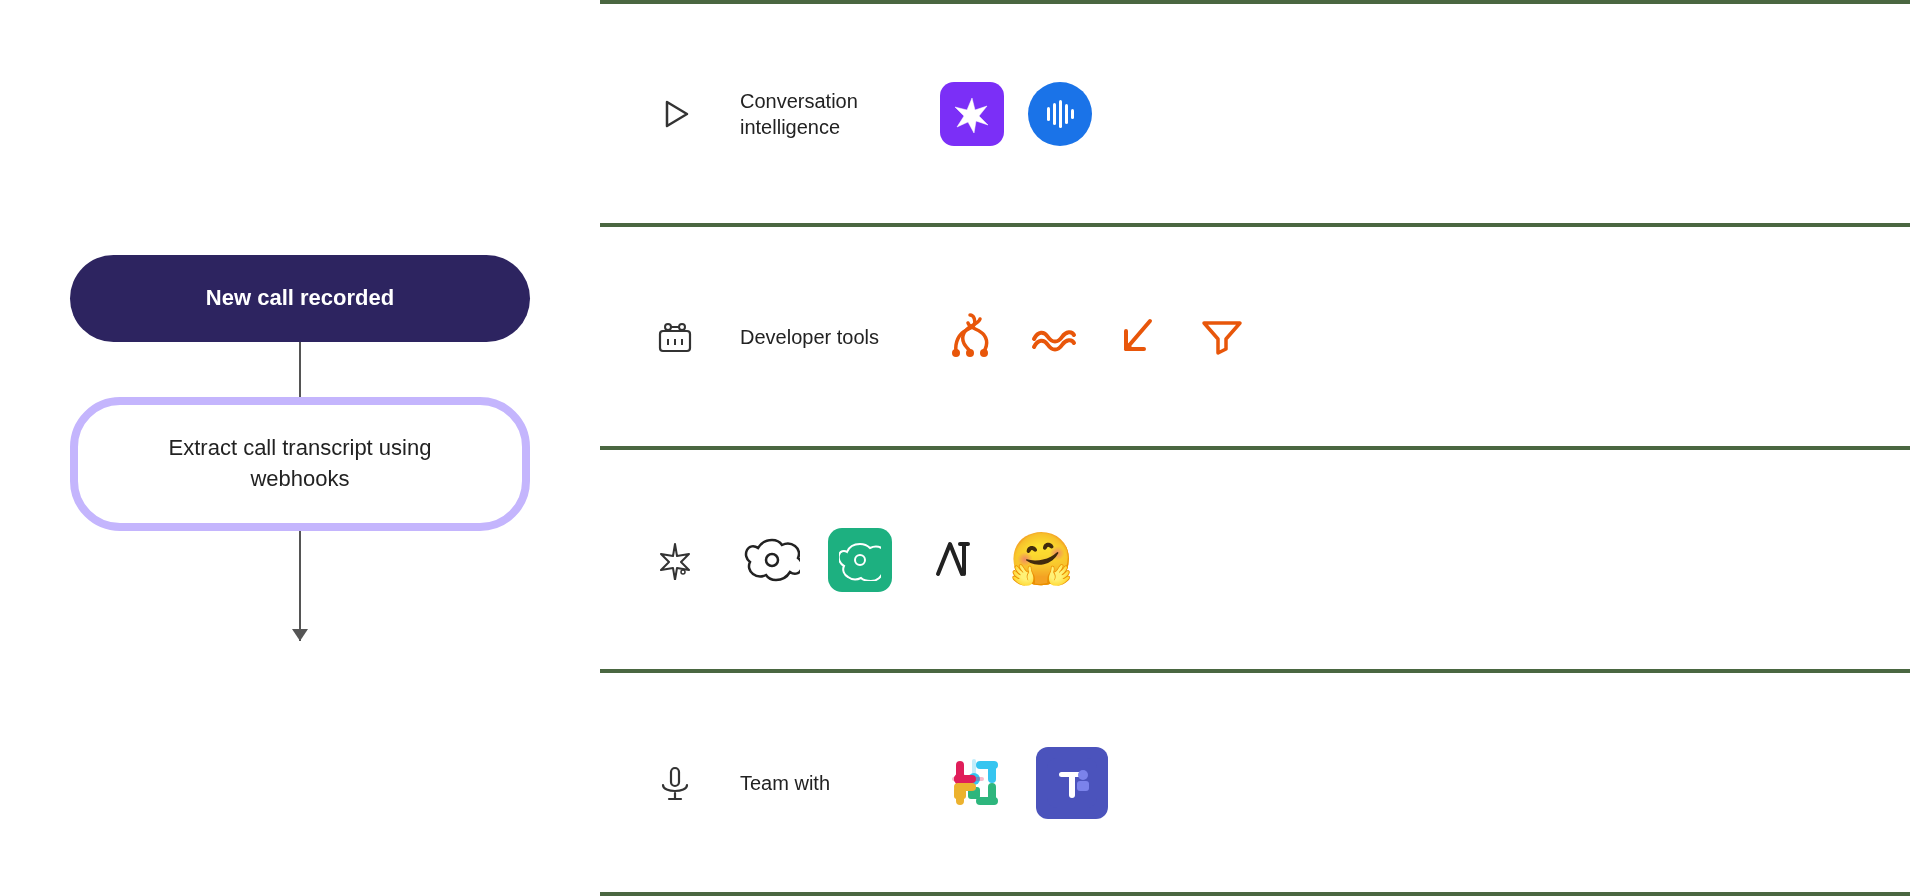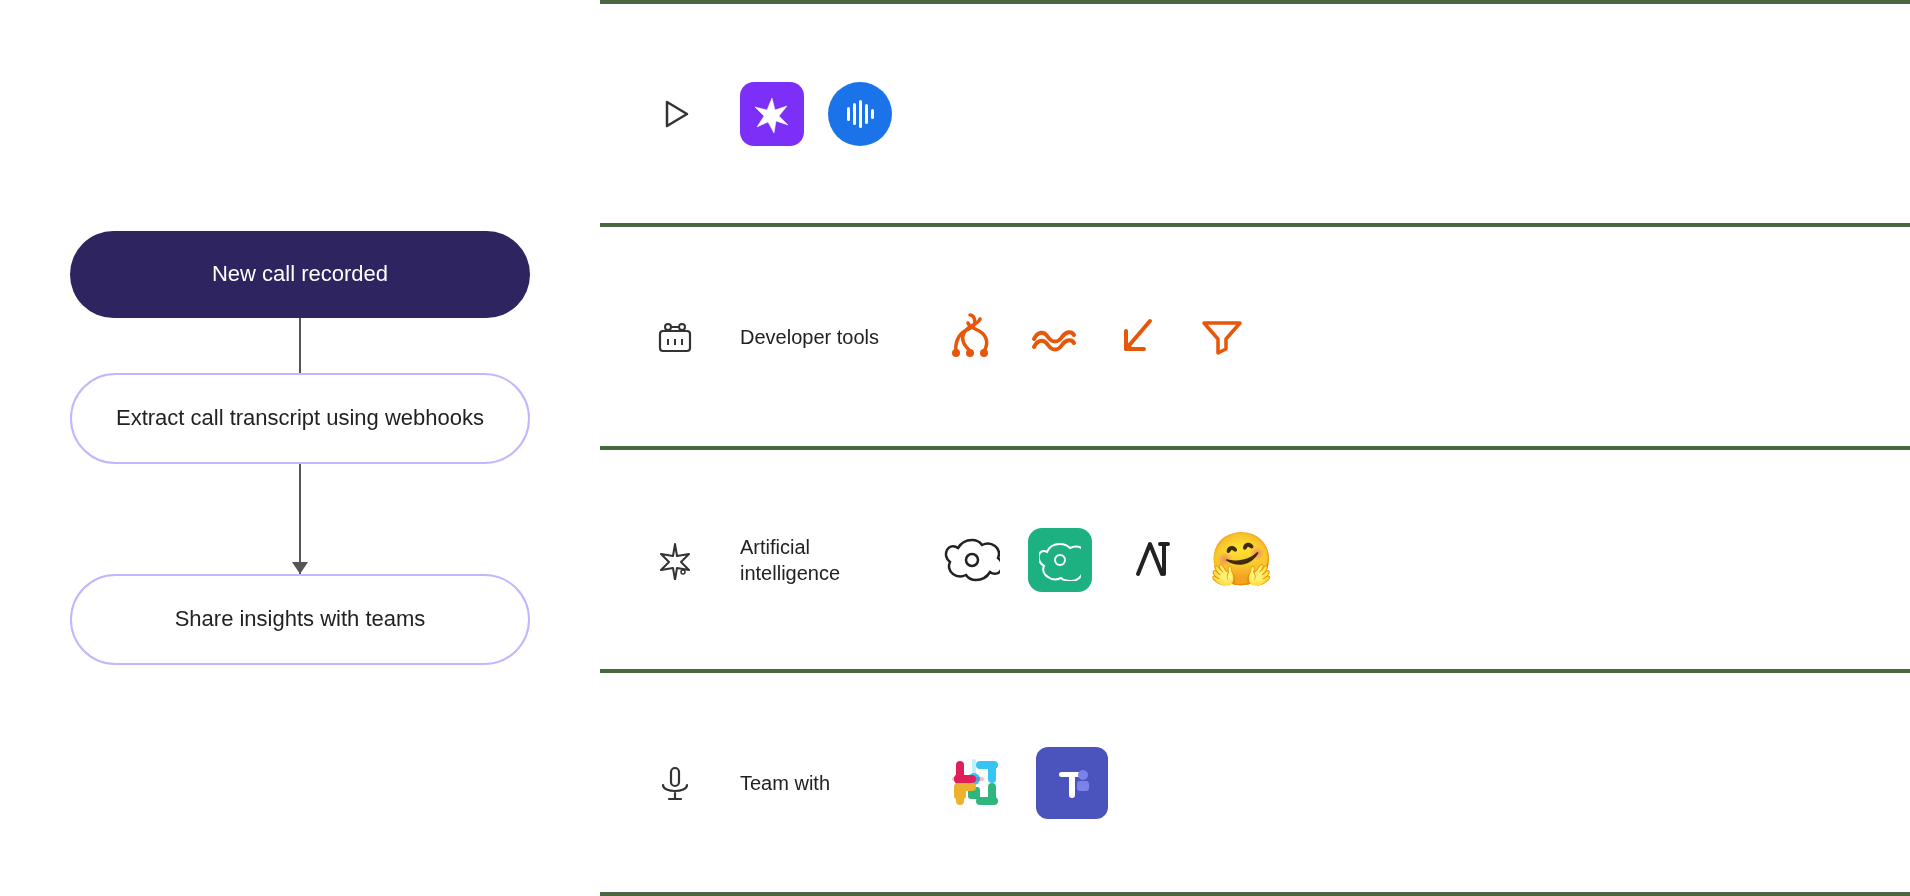--- a/index.html
+++ b/index.html
@@ -36,27 +36,27 @@
       font-size: 22px;
       font-weight: 500;
       text-align: center;
       line-height: 1.4;
       width: 460px;
     }
 
     .step-box.dark {
       background: #2d2460;
       color: #fff;
-      font-weight: 400;
+      font-weight: 700;
     }
 
     .step-box.light {
       background: #fff;
       color: #222;
-      border: 2px solid #c4b5fd;
+      border: 8px solid #c4b5fd;
     }
 
     .connector {
       width: 2px;
       height: 55px;
       background: #555;
       position: relative;
     }
 
     .connector.arrow::after {
@@ -193,35 +193,33 @@
     <div class="step-box light">
       <span>Extract call transcript using webhooks</span>
     </div>
   </div>
 
   <div class="connector"></div>
 
 
   <div class="connector arrow"></div>
 
-  <div class="flow-step">
-    <div class="step-box light">
-      <span>Share insights with teams</span>
-    </div>
-  </div>
 
 </div>
 
 <div class="right-panel">
 
   <div class="category-row">
     <div class="category-icon">
       <svg width="36" height="36" viewBox="0 0 36 36" fill="none">
         <polygon points="10,6 30,18 10,30" fill="none" stroke="#333" stroke-width="2.5" stroke-linejoin="round"></polygon>
       </svg>
+    </div>
+    <div class="category-label">
+      <span>Conversation intelligence</span>
     </div>
     <div class="app-icons">
 
       <div class="app-wolfram">
         <svg width="40" height="40" viewBox="0 0 40 40" fill="none">
           <polygon points="20,4 23,16 35,12 27,22 36,31 24,27 22,39 16,28 5,33 12,22 3,13 15,16" fill="white" stroke="white" stroke-width="0.5"></polygon>
         </svg>
       </div>
 
       <div class="app-audiomack">
@@ -287,23 +285,20 @@
     </div>
   </div>
 
   <div class="category-row">
     <div class="category-icon">
       <svg width="40" height="40" viewBox="0 0 40 40" fill="none">
         <path d="M20 4 L22 16 L34 14 L26 22 L34 30 L22 28 L20 40 L18 28 L6 30 L14 22 L6 14 L18 16 Z" stroke="#333" stroke-width="2" fill="none" stroke-linejoin="round"></path>
         <circle cx="28" cy="32" r="2" stroke="#333" stroke-width="1.5" fill="none"></circle>
       </svg>
     </div>
-    <div class="category-label">
-      <span>Artificial intelligence</span>
-    </div>
     <div class="app-icons">
 
       <div class="ai-openai">
         <svg width="56" height="56" viewBox="0 0 56 56" fill="none">
           <path d="M28 8C22 8 17 11 14 16C10 13 5 14 3 18C1 22 2 27 6 30C4 34 5 39 9 42C13 45 18 45 22 43C24 46 28 48 32 48C38 48 43 45 46 40C50 43 55 42 57 38C59 34 58 29 54 26C56 22 55 17 51 14C47 11 42 11 38 13C36 10 32 8 28 8Z" stroke="#222" stroke-width="2.5" fill="none"></path>
           <circle cx="28" cy="28" r="6" stroke="#222" stroke-width="2.5" fill="none"></circle>
         </svg>
       </div>
 
       <div class="ai-chatgpt">

